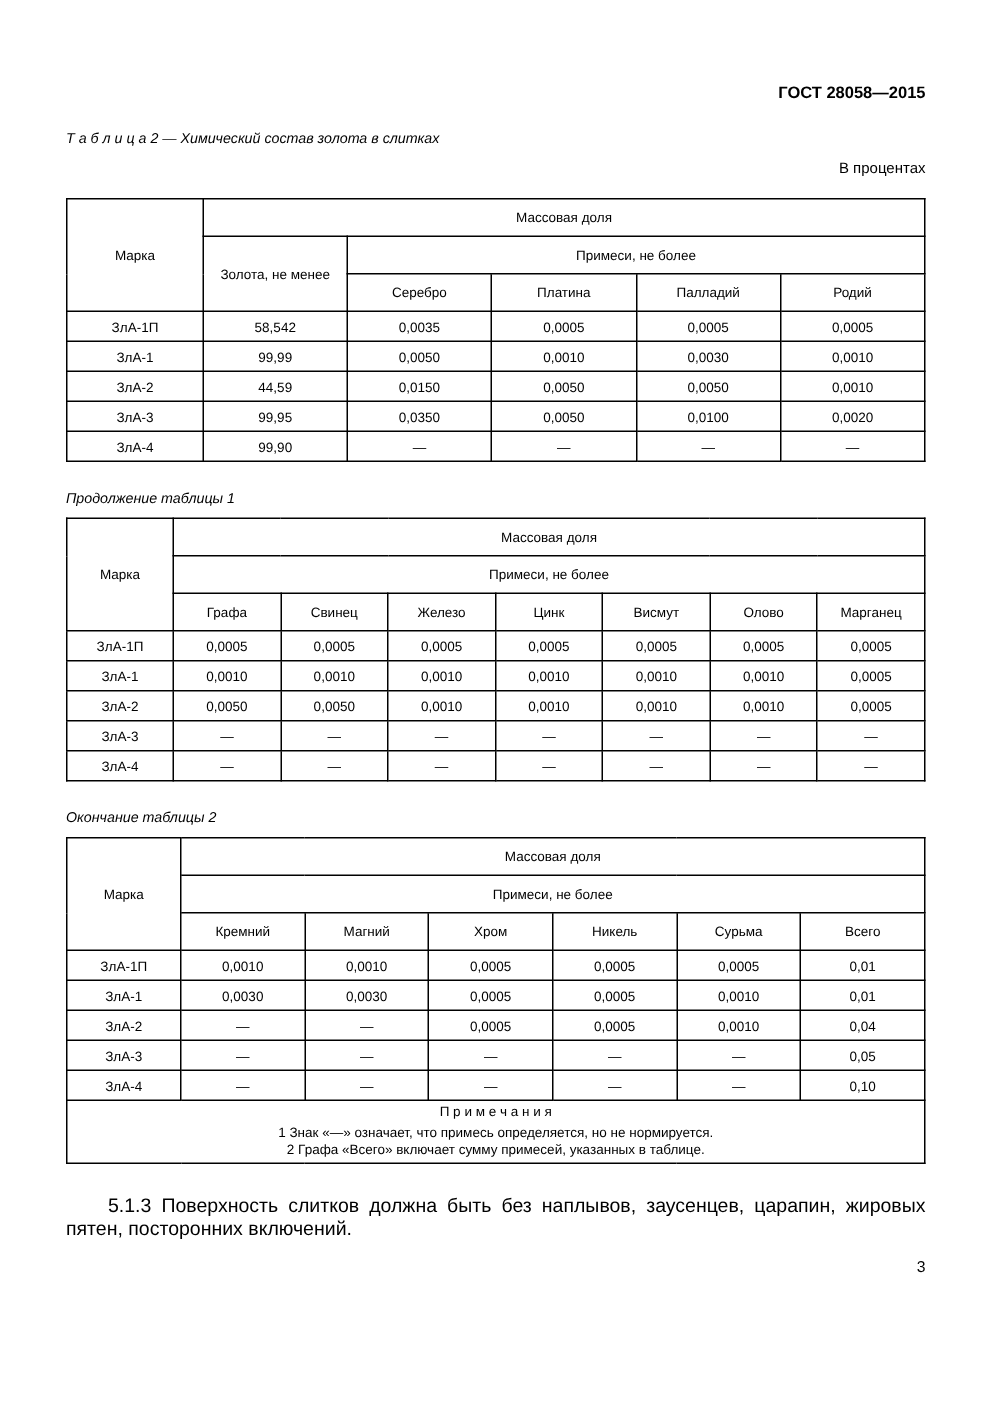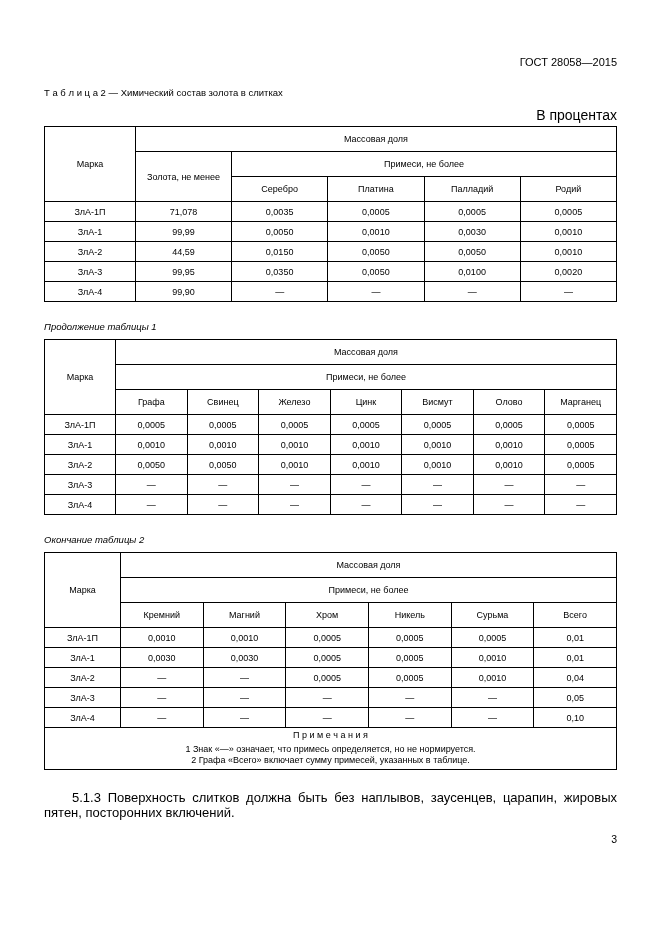--- a/index.html
+++ b/index.html
@@ -11,31 +11,32 @@
     position: relative;
   }
   .page {
     width: 661px; height: 936px;
     padding: 56px 44px 0 44px;
     background: #fff;
   }
   .doc-header {
     text-align: right;
     font-size: 11px;
-    font-weight: normal;
+    font-weight: bold;
     margin-bottom: 19px;
   }
   .table-caption {
     font-size: 9.5px;
     margin-bottom: 9px;
+    font-style: italic;
   }
   .units-note {
     text-align: right;
-    font-size: 14px;
-    margin-bottom: 3px;
+    font-size: 10px;
+    margin-bottom: 14px;
   }
   table.gost {
     border-collapse: collapse;
     width: 100%;
     table-layout: fixed;
   }
   table.gost th, table.gost td {
     border: 1px solid #000;
     font-size: 9px;
     font-weight: normal;
@@ -103,21 +104,21 @@
       <tr>
           <th>Серебро</th>
           <th>Платина</th>
           <th>Палладий</th>
           <th>Родий</th>
         </tr>
     </thead>
     <tbody>
         <tr>
           <td>ЗлА-1П</td>
-          <td>71,078</td>
+          <td>58,542</td>
           <td>0,0035</td>
           <td>0,0005</td>
           <td>0,0005</td>
           <td>0,0005</td>
         </tr>
         <tr>
           <td>ЗлА-1</td>
           <td>99,99</td>
           <td>0,0050</td>
           <td>0,0010</td>

